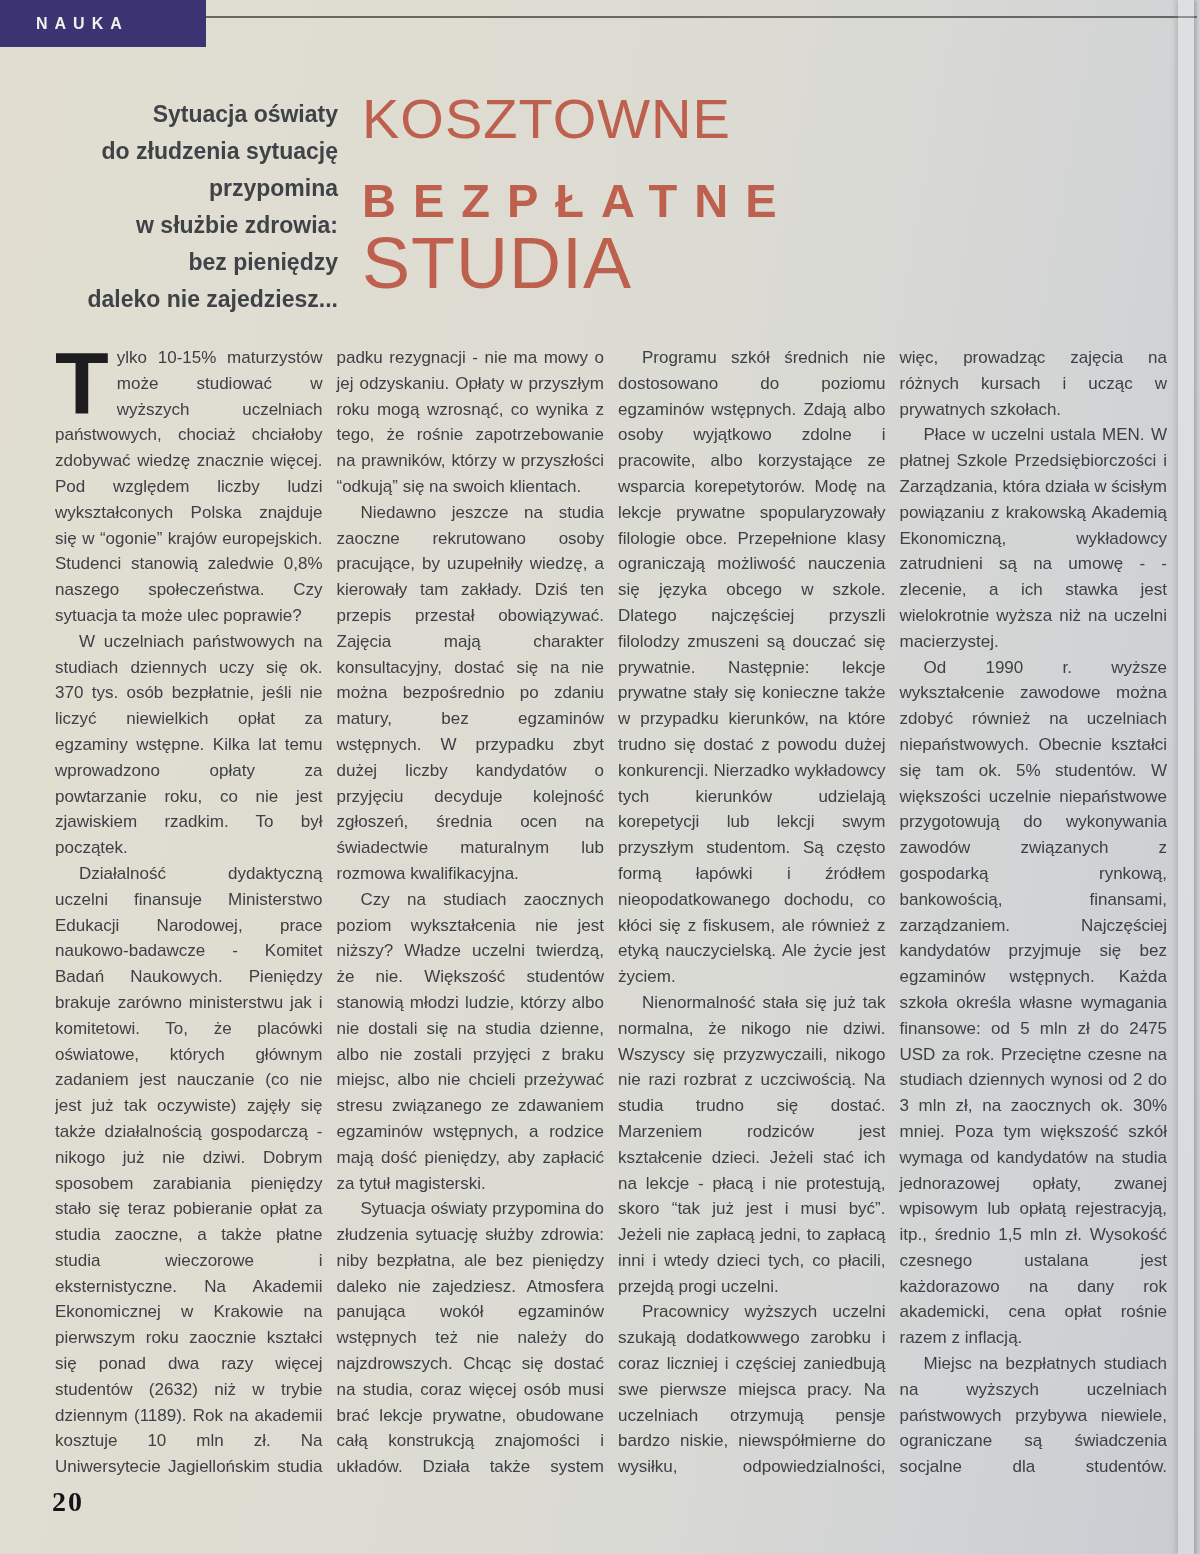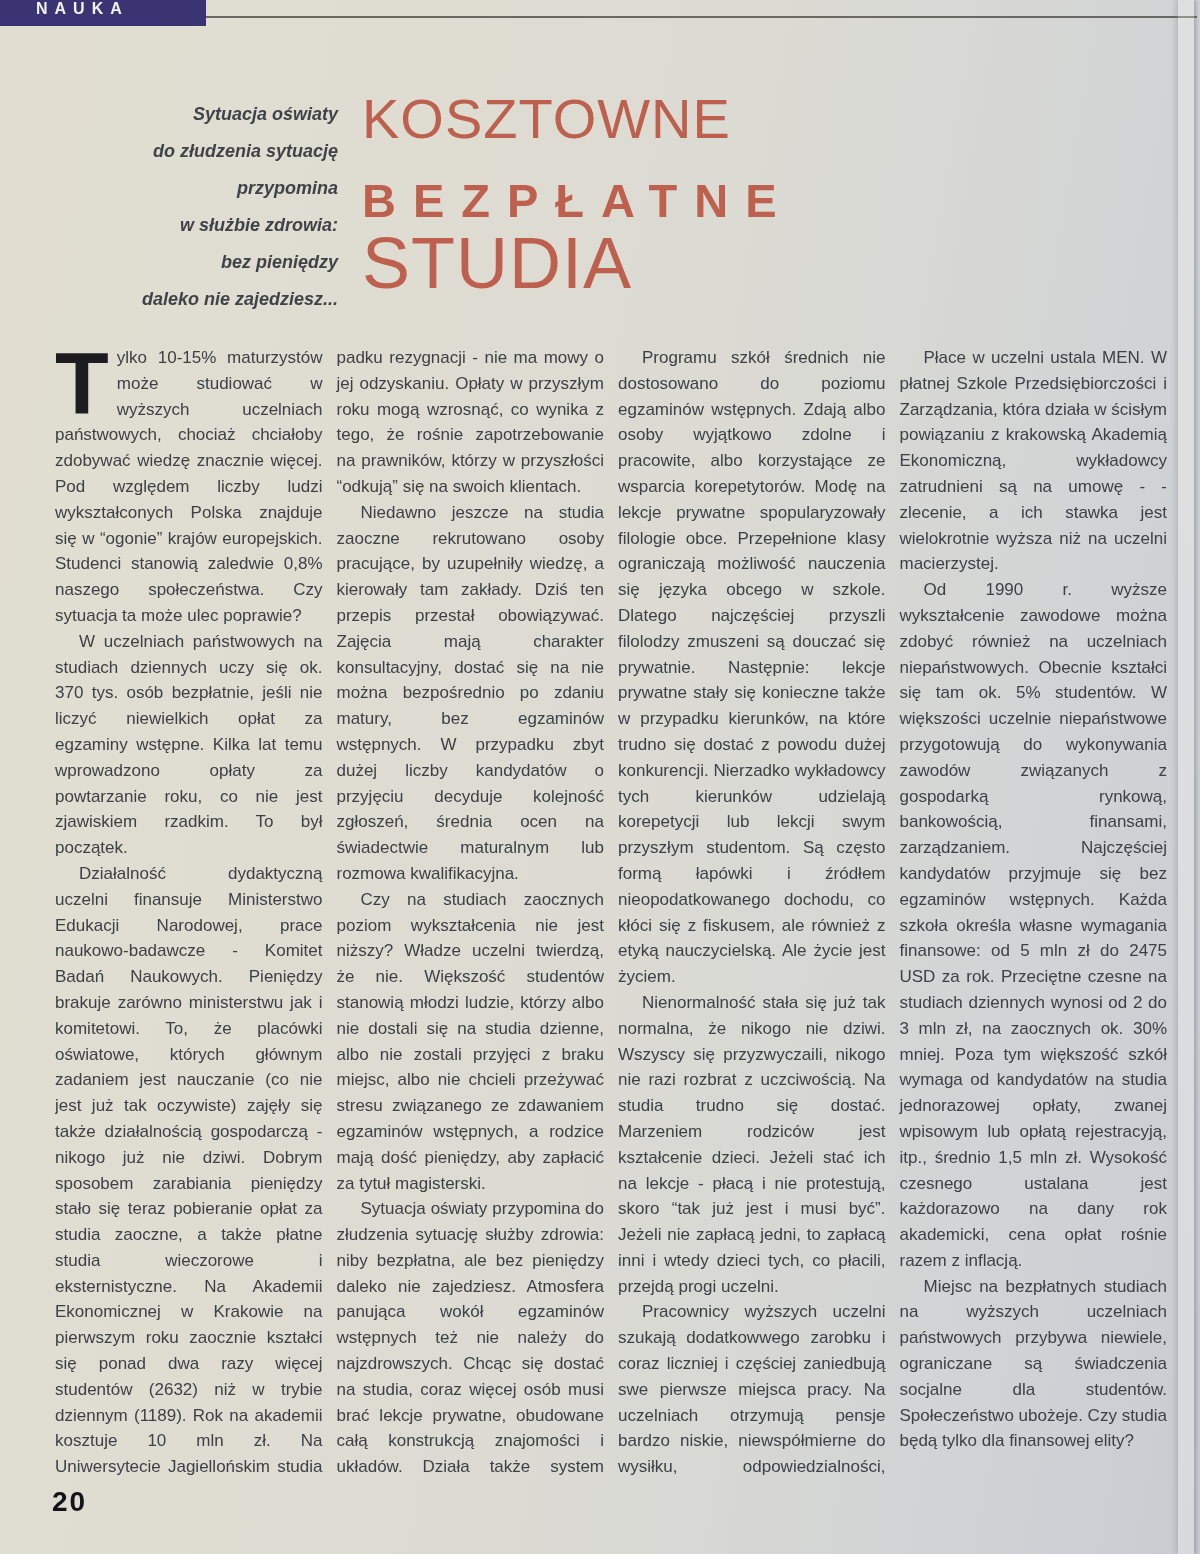--- a/index.html
+++ b/index.html
@@ -14,37 +14,37 @@
     position:absolute;inset:0;
     background:linear-gradient(100deg,#e1ded1 0%,#dedcd2 38%,#d9d9d4 62%,#cfd2d5 86%,#c8ccd0 100%);
   }
   .edge-band{
     position:absolute;top:0;right:6px;width:16px;height:100%;
     background:rgba(255,255,255,0.28);
     box-shadow:-3px 0 4px rgba(120,125,130,0.25), 3px 0 3px rgba(110,115,120,0.35);
   }
   
   .banner{
-    position:absolute;left:0;top:0;width:206px;height:26px;
+    position:absolute;left:0;top:0;width:206px;height:47px;
     background:#3b3472;
-    display:flex;
+    display:flex;align-items:center;
   }
   .banner span{
     color:#f2f1ec;font-size:16px;font-weight:bold;letter-spacing:7px;
     padding-left:36px;
   }
   .toprule{
     position:absolute;left:206px;top:16px;width:991px;height:2px;
     background:#55544c;opacity:.85;
   }
   
   .lead{
     position:absolute;left:70px;top:96px;width:268px;
     text-align:right;
-    font-size:18px;font-weight:bold;font-style:italic;
+    font-size:23px;font-weight:bold;
     color:#3f4347;line-height:37px;
   }
   .lead span{display:block;}
   
   .title{position:absolute;left:362px;top:88px;color:#bd604e;}
   .title .t1{font-size:56px;line-height:62px;font-weight:400;letter-spacing:1px;}
   .title .t2{font-size:47px;line-height:62px;font-weight:800;letter-spacing:17px;margin-top:20px;}
   .title .t3{font-size:72px;line-height:62px;font-weight:400;letter-spacing:1px;}
   
   .columns{
@@ -62,21 +62,21 @@
   .dropcap{
     float:left;
     font-size:88px;line-height:68px;
     font-weight:bold;color:#1d1d1f;
     padding:4px 10px 0 0;
     letter-spacing:-2px;
   }
   
   .pagenum{
     position:absolute;left:52px;top:1486px;
-    font-size:28px;font-weight:800;color:#141418;letter-spacing:2px;
+    font-size:28px;font-weight:800;color:#141418;letter-spacing:2px;font-family:Liberation Serif, serif;
   }
 </style>
 </head>
 <body>
 
 <div class="page">
 
   <div class="banner">
     <span>NAUKA</span>
   </div>
@@ -112,20 +112,21 @@
       <p>Sytuacja oświaty przypomina do złudzenia sytuację służby zdrowia: niby bezpłatna, ale bez pieniędzy daleko nie zajedziesz. Atmosfera panująca wokół egzaminów wstępnych też nie należy do najzdrowszych. Chcąc się dostać na studia, coraz więcej osób musi brać lekcje prywatne, obudowane całą konstrukcją znajomości i układów. Działa także system wzajemnej pomocy. Trzeba znać osobę, która “szepnie” koledze kolegi, że potrzebne są lekcje. Do egzaminów przystępują osoby z “poparciem” i bez. Szanse nie są równe. Często słabszy wynik egzaminu rekompensują znajomości. Komisja życzliwiej patrzy na ucznia swojego kolegi, który “dał” zarobić kilku osobom.</p>
     </div>
 
     <div class="col">
       <p>Programu szkół średnich nie dostosowano do poziomu egzaminów wstępnych. Zdają albo osoby wyjątkowo zdolne i pracowite, albo korzystające ze wsparcia korepetytorów. Modę na lekcje prywatne spopularyzowały filologie obce. Przepełnione klasy ograniczają możliwość nauczenia się języka obcego w szkole. Dlatego najczęściej przyszli filolodzy zmuszeni są douczać się prywatnie. Następnie: lekcje prywatne stały się konieczne także w przypadku kierunków, na które trudno się dostać z powodu dużej konkurencji. Nierzadko wykładowcy tych kierunków udzielają korepetycji lub lekcji swym przyszłym studentom. Są często formą łapówki i źródłem nieopodatkowanego dochodu, co kłóci się z fiskusem, ale również z etyką nauczycielską. Ale życie jest życiem.</p>
       <p>Nienormalność stała się już tak normalna, że nikogo nie dziwi. Wszyscy się przyzwyczaili, nikogo nie razi rozbrat z uczciwością. Na studia trudno się dostać. Marzeniem rodziców jest kształcenie dzieci. Jeżeli stać ich na lekcje - płacą i nie protestują, skoro “tak już jest i musi być”. Jeżeli nie zapłacą jedni, to zapłacą inni i wtedy dzieci tych, co płacili, przejdą progi uczelni.</p>
       <p>Pracownicy wyższych uczelni szukają dodatkowwego zarobku i coraz liczniej i częściej zaniedbują swe pierwsze miejsca pracy. Na uczelniach otrzymują pensje bardzo niskie, niewspółmierne do wysiłku, odpowiedzialności, wykształcenia. Praca na uczelni państwowej to jednak prestiż, dzięki czemu łatwiej o dodatkowe zajęcie, na którym można zarobić więcej niż na państwowej posadzie. Godzina lekcji prywatnej kosztuje od 150 tys. wzwyż, przeciętna cena wynosi 200 - 300 tys. zł, zależnie od przedmiotu oraz od tego, jak się ceni nauczyciel. Dorabiają</p>
     </div>
 
     <div class="col">
+      <p class="cont">więc, prowadząc zajęcia na różnych kursach i ucząc w prywatnych szkołach.</p>
       <p>Płace w uczelni ustala MEN. W płatnej Szkole Przedsiębiorczości i Zarządzania, która działa w ścisłym powiązaniu z krakowską Akademią Ekonomiczną, wykładowcy zatrudnieni są na umowę - - zlecenie, a ich stawka jest wielokrotnie wyższa niż na uczelni macierzystej.</p>
       <p>Od 1990 r. wyższe wykształcenie zawodowe można zdobyć również na uczelniach niepaństwowych. Obecnie kształci się tam ok. 5% studentów. W większości uczelnie niepaństwowe przygotowują do wykonywania zawodów związanych z gospodarką rynkową, bankowością, finansami, zarządzaniem. Najczęściej kandydatów przyjmuje się bez egzaminów wstępnych. Każda szkoła określa własne wymagania finansowe: od 5 mln zł do 2475 USD za rok. Przeciętne czesne na studiach dziennych wynosi od 2 do 3 mln zł, na zaocznych ok. 30% mniej. Poza tym większość szkół wymaga od kandydatów na studia jednorazowej opłaty, zwanej wpisowym lub opłatą rejestracyją, itp., średnio 1,5 mln zł. Wysokość czesnego ustalana jest każdorazowo na dany rok akademicki, cena opłat rośnie razem z inflacją.</p>
       <p>Miejsc na bezpłatnych studiach na wyższych uczelniach państwowych przybywa niewiele, ograniczane są świadczenia socjalne dla studentów. Społeczeństwo ubożeje. Czy studia będą tylko dla finansowej elity?</p>
 
     </div>
 
   </div>
 
   <div class="pagenum">20</div>
 

